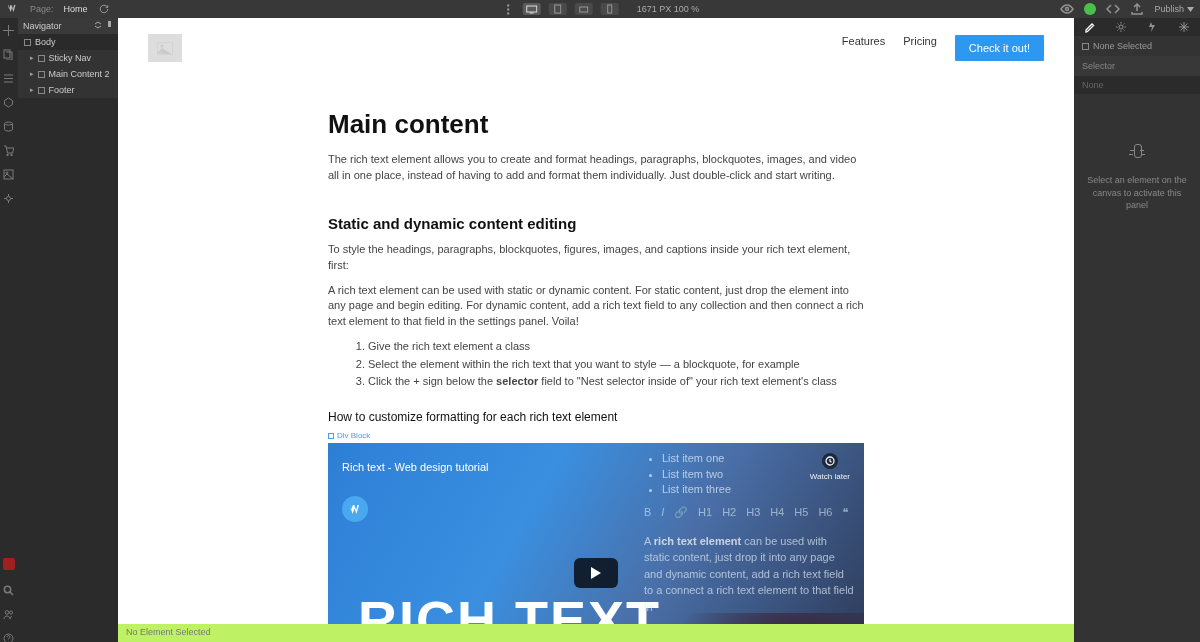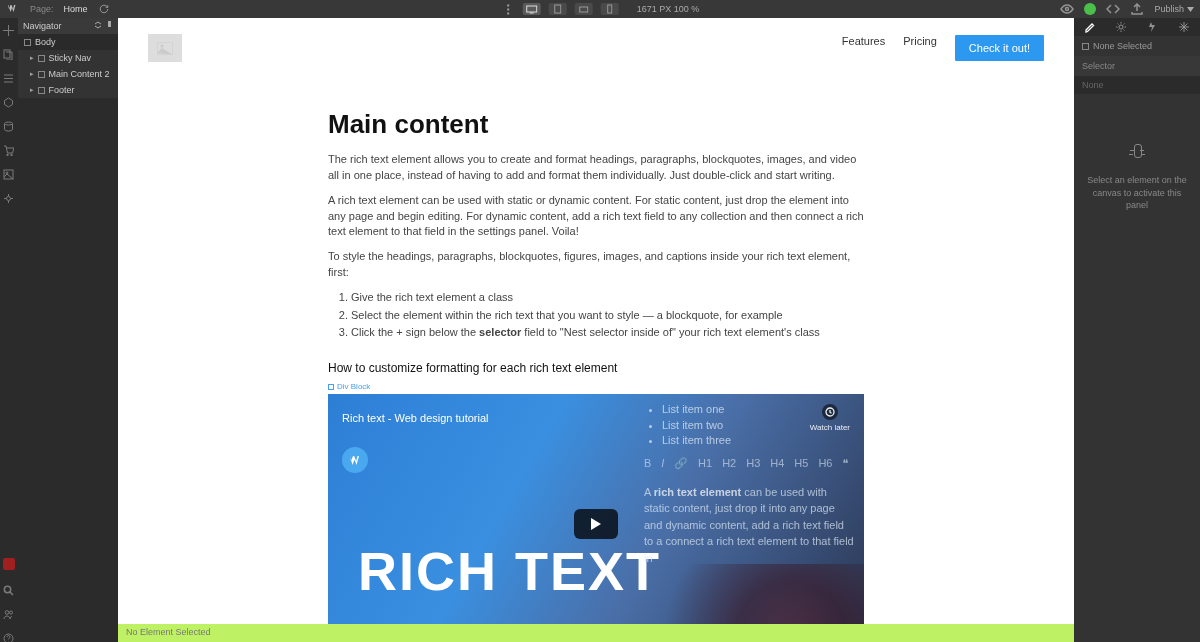--- a/index.html
+++ b/index.html
@@ -41,21 +41,21 @@
 .logo{width:34px;height:28px;background:#ddd;display:flex;align-items:center;justify-content:center}
 .logo svg{opacity:.5}
 .navlinks{display:flex;align-items:flex-start;gap:18px;font-size:11px}
 .navlinks a{color:#333;text-decoration:none;cursor:pointer}
 .cta{background:#2d98ef;color:#fff;padding:7px 14px;border-radius:1px;font-size:11px;cursor:pointer}
 .content{padding:28px 210px 0 210px;font-size:11px;color:#333;line-height:1.4}
 .content h1{font-size:26px;font-weight:700;margin-bottom:10px;color:#111}
 .content h2{font-size:15px;font-weight:700;margin:30px 0 8px;color:#111}
 .content h3{font-size:12px;font-weight:400;margin:20px 0 4px;color:#111}
 .content p{margin-bottom:10px;color:#444}
-.content ol{margin:6px 0 6px 23px}
+.content ol{margin:6px 0 6px 40px}
 .content ol li{margin-bottom:2px;color:#444}
 .divlabel{font-size:8px;color:#46a0f0}
 .divlabel .sq2{width:6px;height:6px;border:1px solid #46a0f0;display:inline-block;margin-right:3px;vertical-align:middle}
 
 
 .video{position:relative;margin-top:2px;height:260px;background:linear-gradient(120deg,#2d7fd6 0%,#3a8fe0 35%,#4a6fa8 60%,#2a3550 100%);color:#fff;overflow:hidden}
 .vhead{display:flex;align-items:center;justify-content:space-between;padding:10px 14px;font-size:11px}
 .vavatar{width:26px;height:26px;border-radius:50%;background:#4aa8f0;display:flex;align-items:center;justify-content:center;font-weight:700;margin:4px 0 0 14px}
 .watchlater{text-align:center;font-size:8px;opacity:.9}
 .watchlater .wlc{width:16px;height:16px;border-radius:50%;background:rgba(0,0,0,.6);display:flex;align-items:center;justify-content:center;margin:0 auto 2px}
@@ -257,22 +257,23 @@
       </div>
     <div class="navlinks">
       <a>Features</a>
       <a>Pricing</a>
       <span class="cta">Check it out!</span>
     </div>
   </div>
   <div class="content">
     <h1>Main content</h1>
     <p>The rich text element allows you to create and format headings, paragraphs, blockquotes, images, and video all in one place, instead of having to add and format them individually. Just double-click and start writing.</p>
+    <h2>Static and dynamic content editing</h2>
+    <p>To style the headings, paragraphs, blockquotes, figures, images, and captions inside your rich text element, first:</p>
     <p>A rich text element can be used with static or dynamic content. For static content, just drop the element into any page and begin editing. For dynamic content, add a rich text field to any collection and then connect a rich text element to that field in the settings panel. Voila!</p>
-    <p>To style the headings, paragraphs, blockquotes, figures, images, and captions inside your rich text element, first:</p>
     <ol>
       <li>Give the rich text element a class</li>
       <li>Select the element within the rich text that you want to style — a blockquote, for example</li>
       <li><span>Click the + sign below the </span><b>selector</b><span> field to "Nest selector inside of" your rich text element's class</span></li>
     </ol>
     <h3>How to customize formatting for each rich text element</h3>
     <div class="divlabel"><span class="sq2"></span><span>Div Block</span></div>
 
     <div class="video">
       <div class="veg"></div>

